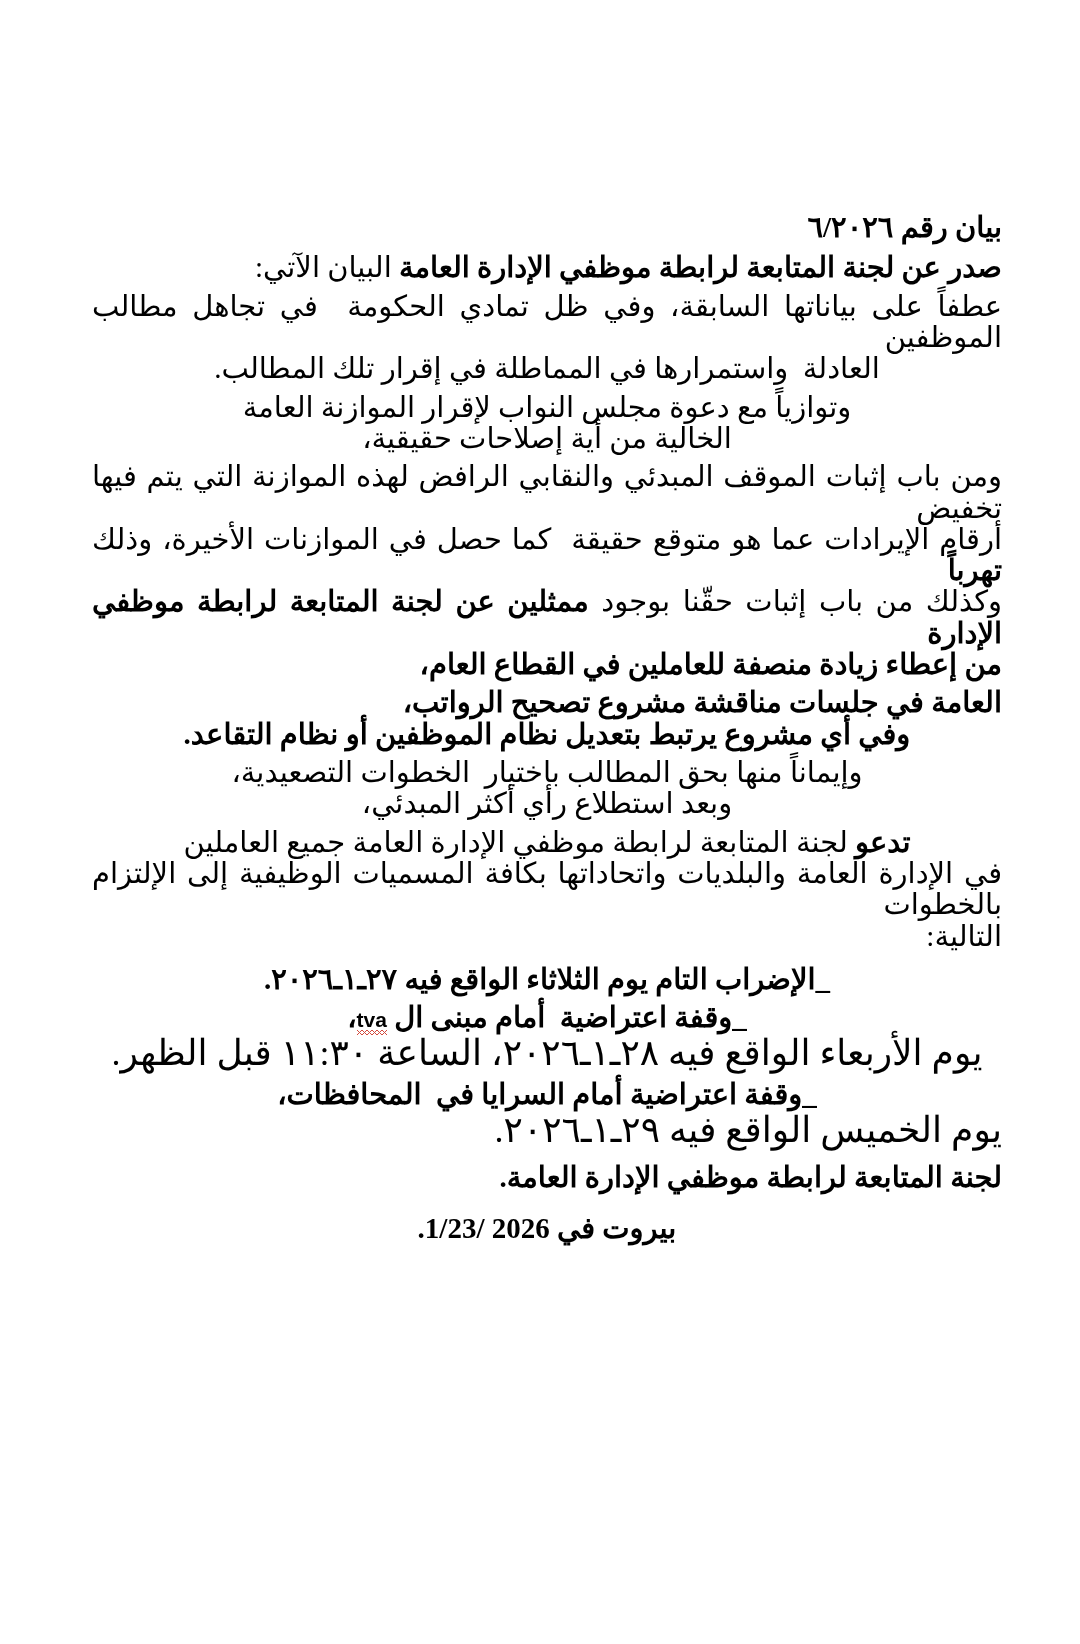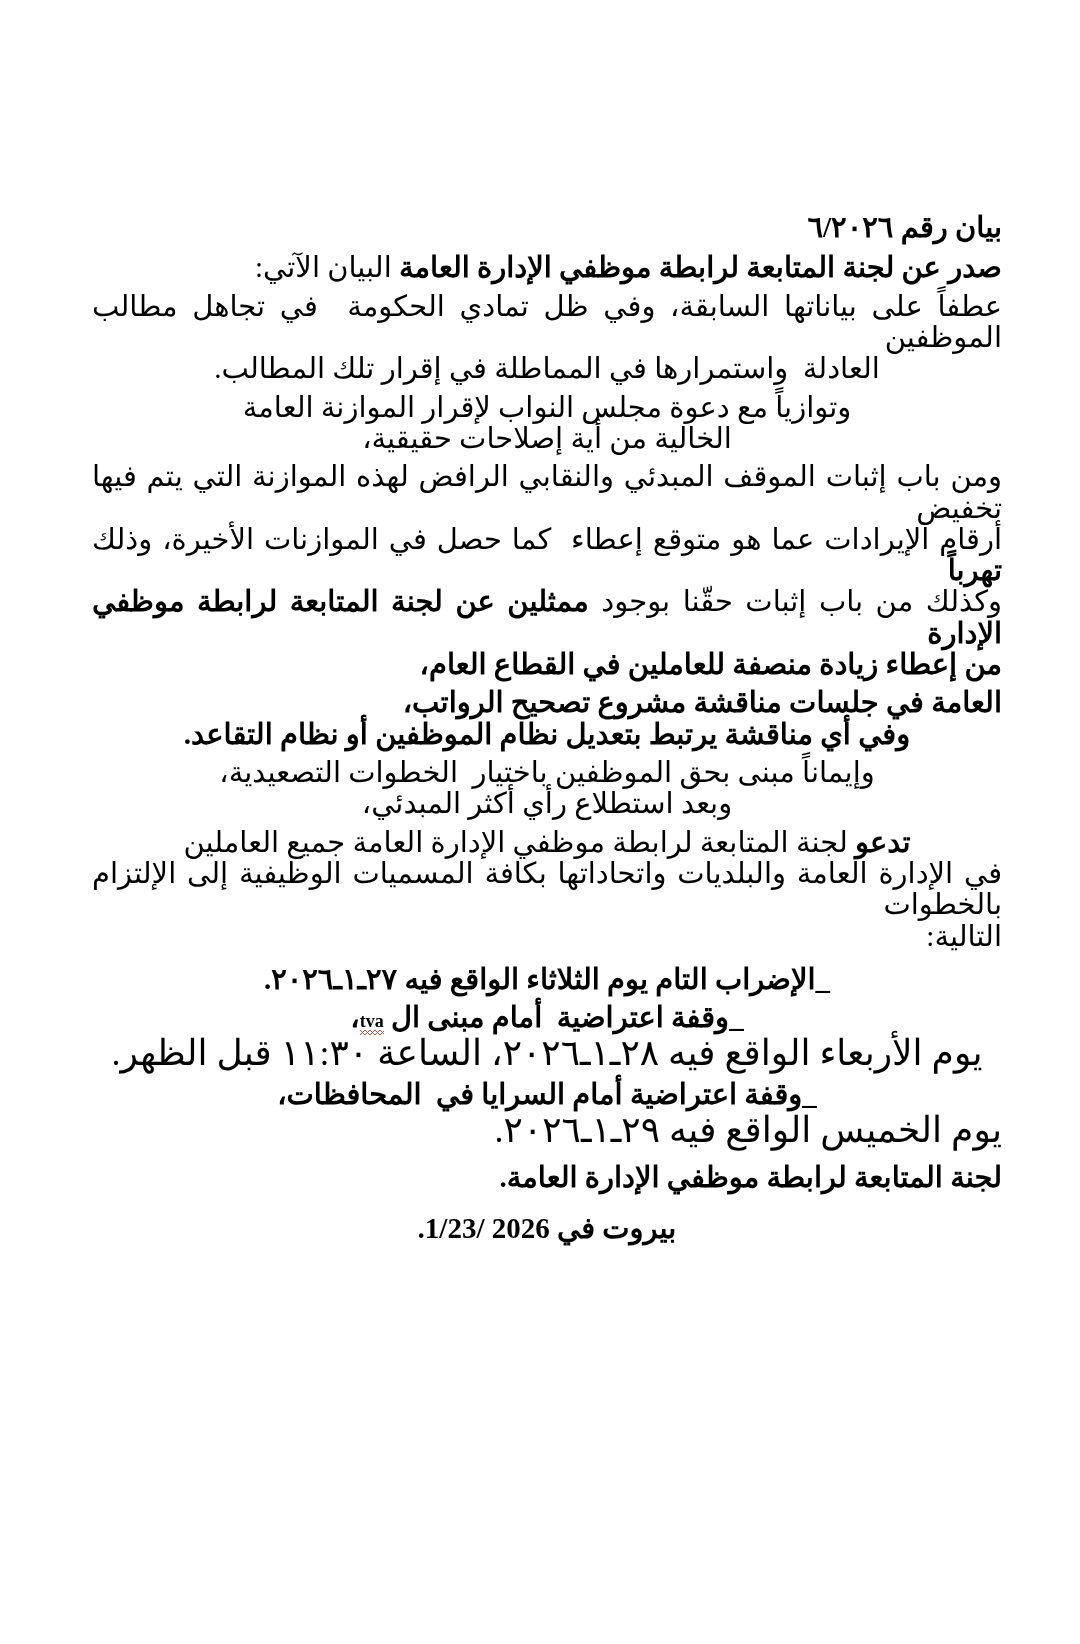--- a/index.html
+++ b/index.html
@@ -47,23 +47,23 @@
   .gap-title { margin-bottom: 9px; }
   .gap-0 { margin-bottom: 0; }
   .gap-1 { margin-bottom: 20px; text-align: right; }
   .gap-2 { margin-bottom: 7px; }
   .gap-3 { margin-bottom: 12px; text-align: right; }
 
   
   .squiggle {
     position: relative;
     display: inline-block;
-    font-family: Liberation Serif, serif;
+    font-family: Liberation Sans, sans-serif;
     font-weight: bold;
-    font-size: 18px;
+    font-size: 21px;
     direction: ltr;
     unicode-bidi: isolate;
   }
   .squiggle::after {
     content: "";
     position: absolute;
     left: 0;
     right: 0;
     bottom: -3px;
     height: 5px;
@@ -88,28 +88,28 @@
 
     <div class="line t right gap-2"><span class="bold">صدر عن لجنة المتابعة لرابطة موظفي الإدارة العامة</span><span class="reg"> البيان الآتي:</span></div>
 
     <div class="line t reg justify gap-0">عطفاً على بياناتها السابقة، وفي ظل تمادي الحكومة  في تجاهل مطالب الموظفين</div>
     <div class="line t reg center gap-2">العادلة  واستمرارها في المماطلة في إقرار تلك المطالب.</div>
 
     <div class="line t reg center gap-0">وتوازياً مع دعوة مجلس النواب لإقرار الموازنة العامة</div>
     <div class="line t reg center gap-2">الخالية من أية إصلاحات حقيقية،</div>
 
     <div class="line t reg justify gap-0">ومن باب إثبات الموقف المبدئي والنقابي الرافض لهذه الموازنة التي يتم فيها تخفيض</div>
-    <div class="line t justify gap-0"><span class="reg">أرقام الإيرادات عما هو متوقع إعطاء  كما حصل في الموازنات الأخيرة، وذلك </span><span class="bold">تهرباً</span></div>
+    <div class="line t justify gap-0"><span class="reg">أرقام الإيرادات عما هو متوقع حقيقة  كما حصل في الموازنات الأخيرة، وذلك </span><span class="bold">تهرباً</span></div>
     <div class="line t justify gap-0"><span class="reg">وكذلك من باب إثبات حقّنا بوجود </span><span class="bold">ممثلين عن لجنة المتابعة لرابطة موظفي الإدارة</span></div>
 
     <div class="line t bold right gap-2">من إعطاء زيادة منصفة للعاملين في القطاع العام،</div>
     <div class="line t bold right gap-0">العامة في جلسات مناقشة مشروع تصحيح الرواتب،</div>
-    <div class="line t bold center gap-2">وفي أي مناقشة يرتبط بتعديل نظام الموظفين أو نظام التقاعد.</div>
+    <div class="line t bold center gap-2">وفي أي مشروع يرتبط بتعديل نظام الموظفين أو نظام التقاعد.</div>
 
-    <div class="line t reg center gap-0">وإيماناً مبنى بحق الموظفين باختيار  الخطوات التصعيدية،</div>
+    <div class="line t reg center gap-0">وإيماناً منها بحق المطالب باختيار  الخطوات التصعيدية،</div>
     <div class="line t reg center gap-2">وبعد استطلاع رأي أكثر المبدئي،</div>
 
     <div class="line t center gap-0"><span class="bold">تدعو</span><span class="reg"> لجنة المتابعة لرابطة موظفي الإدارة العامة جميع العاملين</span></div>
     <div class="line t reg justify gap-0">في الإدارة العامة والبلديات واتحاداتها بكافة المسميات الوظيفية إلى الإلتزام بالخطوات</div>
     <div class="line t reg right gap-3">التالية:</div>
 
     <div class="line t center gap-2"><span class="dash-item">_</span><span class="bold">الإضراب التام يوم الثلاثاء الواقع فيه ٢٧ـ١ـ٢٠٢٦.</span></div>
 
     <div class="line t center gap-0"><span class="dash-item">_</span><span class="bold">وقفة اعتراضية  أمام مبنى ال </span><span class="squiggle">tva</span><span class="bold">،</span></div>
     <div class="line t-sm reg center gap-2">يوم الأربعاء الواقع فيه ٢٨ـ١ـ٢٠٢٦، الساعة ١١:٣٠ قبل الظهر.</div>

